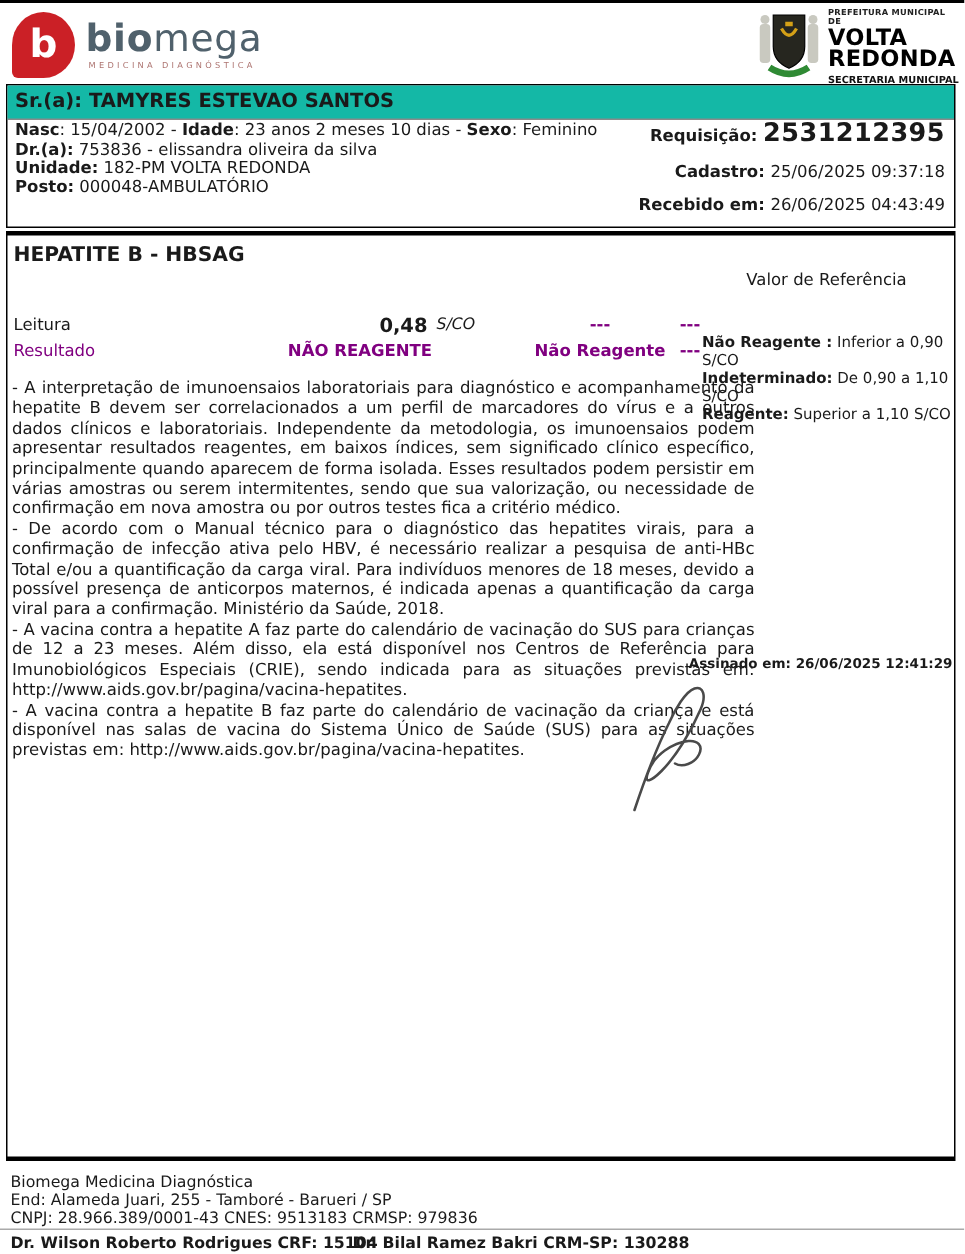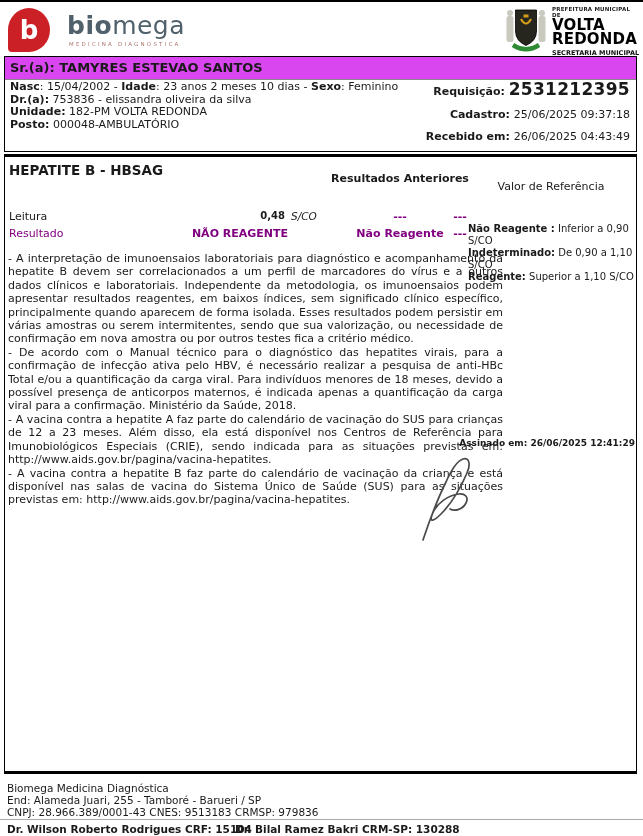--- a/index.html
+++ b/index.html
@@ -12,39 +12,39 @@
 
   
   .header { position:absolute; left:0; top:2px; width:643px; height:51px; }
   .brand { position:absolute; left:8px; top:4px; display:flex; align-items:center; }
   .brand-drop {
     width:42px; height:44px; background:#cb2026;
     border-radius:50% 50% 50% 4px;
     display:flex; align-items:center; justify-content:center;
     color:#fff; font-size:26px; font-weight:bold; line-height:1;
   }
-  .brand-words { margin-left:17px; }
+  .brand-words { margin-left:7px; }
   .brand-name { font-size:25px; color:#50616c; letter-spacing:0.5px; line-height:1; }
   .brand-name .bio { font-weight:bold; }
   .brand-tagline { font-size:5.5px; color:#ad7470; letter-spacing:2.2px; margin-top:3px; padding-left:2px; }
 
   .municipal { position:absolute; right:3px; top:2px; display:flex; align-items:flex-start; }
   .crest { width:44px; height:48px; margin-right:4px; }
   .muni-text { width:88px; }
   .muni-pre { font-size:5.5px; font-weight:bold; color:#222; letter-spacing:0.2px; }
   .muni-city { font-size:15px; font-weight:bold; color:#000; line-height:0.95; letter-spacing:0.2px; }
   .muni-dept { font-size:6.5px; font-weight:bold; color:#111; margin-top:2px; line-height:1.25; }
 
   
   .patient-box {
     position:absolute; left:4px; top:54px; width:633px; height:96px;
     border:1px solid #000; background:#fff;
   }
   .patient-head {
-    background:#d946ef; border-bottom:1px solid #8a8a8a;
+    background:#14b8a6; border-bottom:1px solid #8a8a8a;
     font-size:13px; font-weight:bold; padding:3px 5px 4px 5px;
   }
   .patient-lines { position:absolute; left:5px; top:24px; font-size:11px; line-height:12.5px; }
   .patient-lines b { font-weight:bold; }
   .req-block { position:absolute; right:6px; top:22px; text-align:right; }
   .req-line1 { font-size:11px; font-weight:bold; }
   .req-number { font-size:17px; font-weight:bold; letter-spacing:0.3px; }
   .req-line { font-size:11px; margin-top:9px; }
   .req-line b { font-weight:bold; }
 
@@ -54,21 +54,21 @@
     border:1px solid #000; border-top:3px solid #000; border-bottom:3px solid #000;
     background:#fff;
   }
   .exam-title { position:absolute; left:4px; top:5px; font-size:13.5px; font-weight:bold; }
   .exam-meta { position:absolute; left:4px; top:23px; font-size:10px; font-style:italic; line-height:12px; }
   .col-prev-header { position:absolute; left:290px; top:15px; width:210px; text-align:center; font-size:11px; font-weight:bold; }
   .col-ref-header { position:absolute; left:462px; top:23px; width:168px; text-align:center; font-size:11px; font-weight:normal; }
 
   .row-label { position:absolute; left:4px; font-size:11px; }
   .purple { color:#800080; }
-  .val-leitura { position:absolute; left:120px; width:160px; text-align:right; font-size:10px; font-weight:bold; }
+  .val-leitura { position:absolute; left:120px; width:160px; text-align:right; font-size:13px; font-weight:bold; }
   .unit-leitura { position:absolute; left:286px; font-size:10.5px; font-style:italic; }
   .val-resultado { position:absolute; left:155px; width:160px; text-align:center; font-size:11px; font-weight:bold; }
   .prev1 { position:absolute; left:330px; width:130px; text-align:center; font-size:11px; font-weight:bold; }
   .prev2 { position:absolute; left:420px; width:70px; text-align:center; font-size:11px; font-weight:bold; }
 
   .ref-values { position:absolute; left:463px; top:66px; width:166px; font-size:10px; line-height:12px; }
   .ref-values b { font-weight:bold; }
 
   .notes { position:absolute; left:3px; top:95px; width:495px; font-size:11px; line-height:13.4px; text-align:justify; }
 
@@ -132,21 +132,20 @@
     </div>
     <div class="req-block">
       <div class="req-line1"><span>Requisição: </span><span class="req-number">2531212395</span></div>
       <div class="req-line"><b>Cadastro: </b><span>25/06/2025 09:37:18</span></div>
       <div class="req-line"><b>Recebido em: </b><span>26/06/2025 04:43:49</span></div>
     </div>
   </div>
 
   <div class="results-box">
     <div class="exam-title">HEPATITE B - HBSAG</div>
-    <div class="col-prev-header">Resultados Anteriores</div>
     <div class="col-ref-header">Valor de Referência</div>
 
     <div class="row-label" style="top:53px;">Leitura</div>
     <div class="val-leitura" style="top:53px;">0,48</div>
     <div class="unit-leitura" style="top:53px;">S/CO</div>
     <div class="prev1 purple" style="top:53px;">---</div>
     <div class="prev2 purple" style="top:53px;">---</div>
 
     <div class="row-label purple" style="top:70px;">Resultado</div>
     <div class="val-resultado purple" style="top:70px;">NÃO REAGENTE</div>

